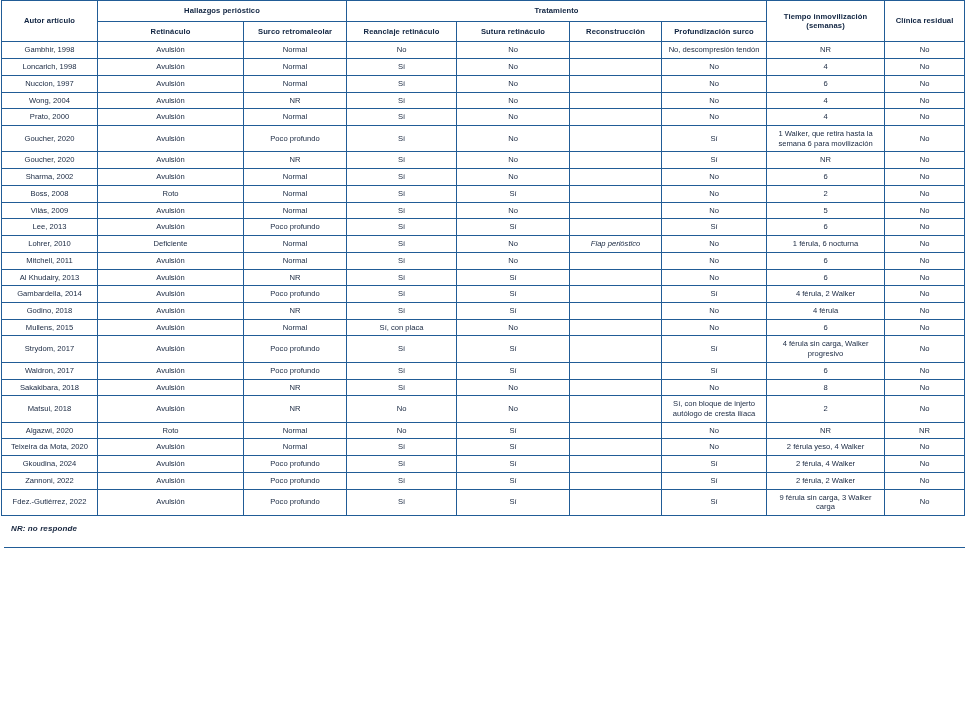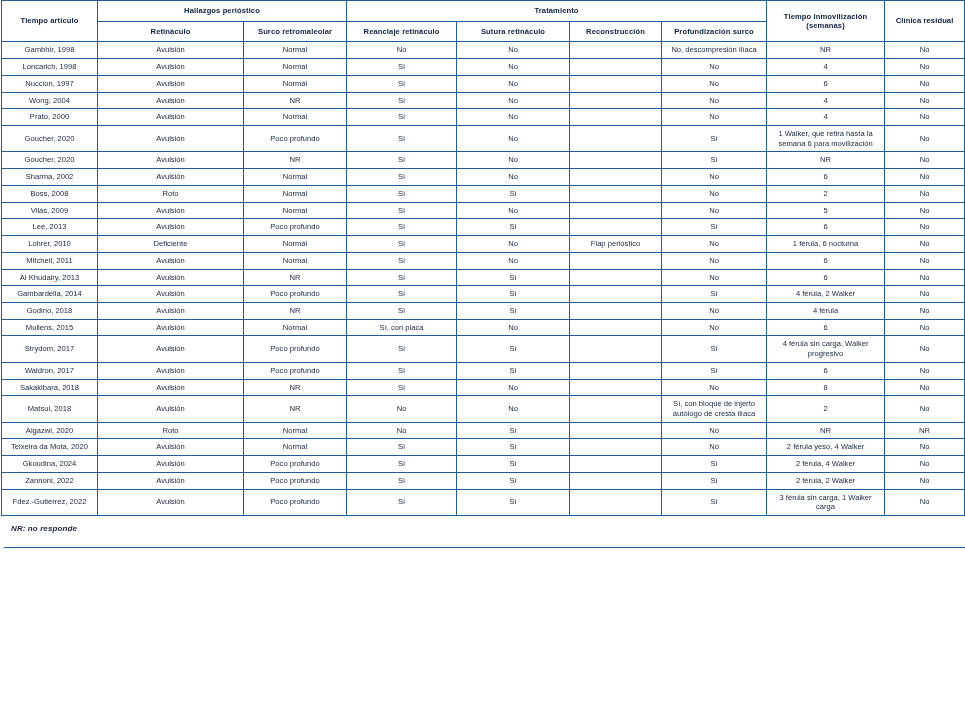--- a/index.html
+++ b/index.html
@@ -65,21 +65,21 @@
   col.c-author   { width: 96px; }
   col.c-ret      { width: 146px; }
   col.c-surco    { width: 103px; }
   col.c-reanclaje{ width: 110px; }
   col.c-sutura   { width: 113px; }
   col.c-recon    { width: 92px; }
   col.c-prof     { width: 105px; }
   col.c-tiempo   { width: 118px; }
   col.c-clinica  { width: 80px; }
 
-  .italic { }
+  .italic { font-style: italic; }
 
   
   .footnote-wrap {
     width: 963px;
     margin: 0 4px;
     border-bottom: 1.6px solid #215c96;
     box-sizing: border-box;
   }
   .footnote {
     font-size: 8px;
@@ -103,21 +103,21 @@
         <col class="c-surco">
       <col class="c-reanclaje">
         <col class="c-sutura">
         <col class="c-recon">
       <col class="c-prof">
         <col class="c-tiempo">
         <col class="c-clinica">
     </colgroup>
     <thead>
       <tr>
-        <th class="author-head" rowspan="2">Tiempo artículo</th>
+        <th class="author-head" rowspan="2">Autor artículo</th>
         <th colspan="2">Hallazgos perióstico</th>
         <th colspan="4">Tratamiento</th>
         <th rowspan="2">
           <span>Tiempo inmovilización</span><br>
           <span>(semanas)</span>
         </th>
         <th rowspan="2">Clínica residual</th>
       </tr>
       <tr>
         <th>Retináculo</th>
@@ -129,21 +129,21 @@
       </tr>
     </thead>
     <tbody id="table-body">
         <tr>
           <td class="author-cell">Gambhir, 1998</td>
           <td>Avulsión</td>
           <td>Normal</td>
           <td>No</td>
           <td>No</td>
           <td></td>
-          <td>No, descompresión ilíaca</td>
+          <td>No, descompresión tendón</td>
           <td>NR</td>
           <td>No</td>
         </tr>
         <tr>
           <td class="author-cell">Loncarich, 1998</td>
           <td>Avulsión</td>
           <td>Normal</td>
           <td>Sí</td>
           <td>No</td>
           <td></td>
@@ -405,21 +405,21 @@
           <td>No</td>
         </tr>
         <tr>
           <td class="author-cell">Fdez.-Gutiérrez, 2022</td>
           <td>Avulsión</td>
           <td>Poco profundo</td>
           <td>Sí</td>
           <td>Sí</td>
           <td></td>
           <td>Sí</td>
-          <td>3 férula sin carga, 1 Walker carga</td>
+          <td>9 férula sin carga, 3 Walker carga</td>
           <td>No</td>
         </tr>
       </tbody>
   </table>
 
   <div class="footnote-wrap">
     <div class="footnote">NR: no responde</div>
   </div>
 
 </div>

